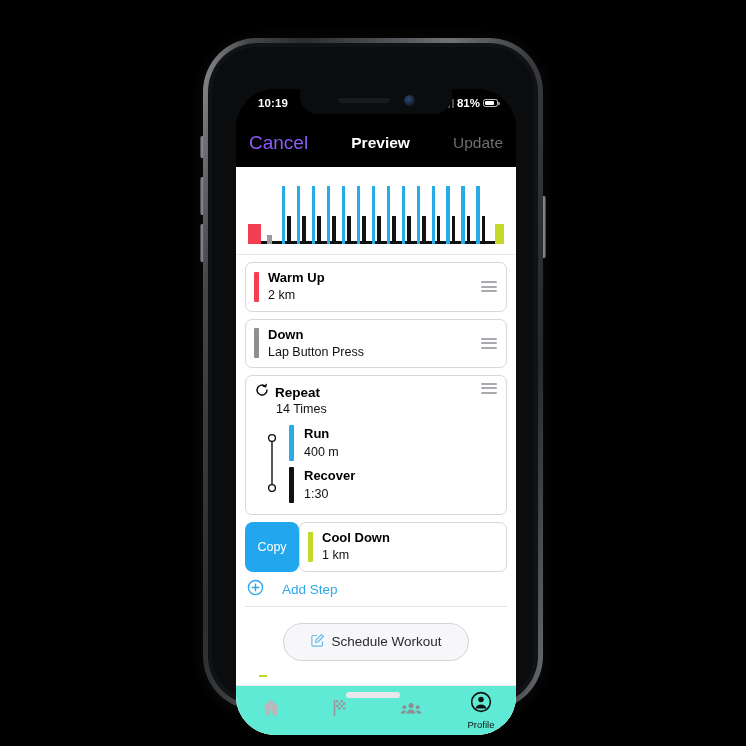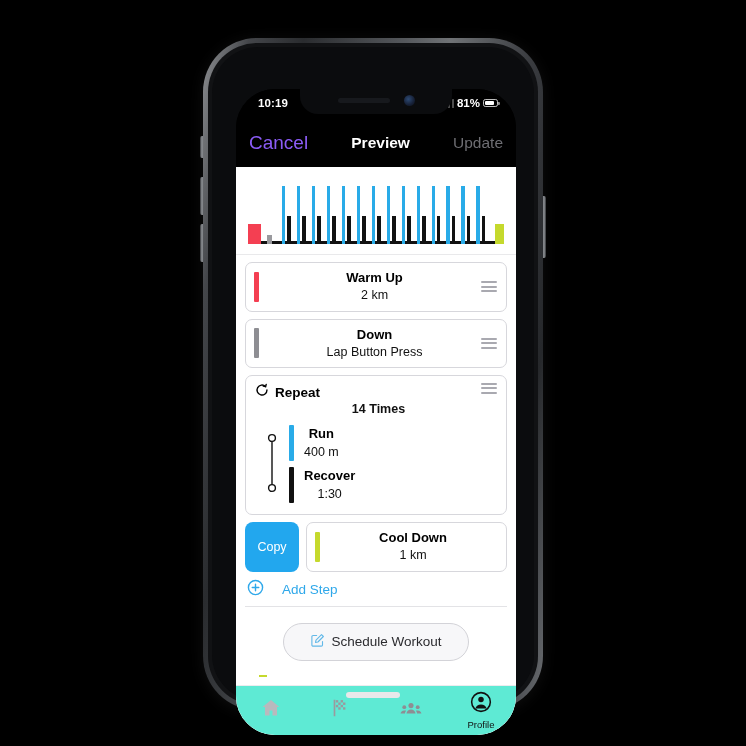--- a/index.html
+++ b/index.html
@@ -106,21 +106,21 @@
     padding: 0 13px;
   }
   #nav-cancel { color: #8b5cf6; font-size: 19px; }
   #nav-title  { color: #fff; font-size: 15.5px; font-weight: bold; }
   #nav-update { color: #6e6e73; font-size: 15.5px; }
 
   
   #content {
     position: relative;
     height: 568px; background: #fff;
-    display: flex; flex-direction: column; text-align: center;
+    display: flex; flex-direction: column;
   }
 
   
   #chart-panel {
     position: relative; height: 88px;
     background: #fff;
     border-bottom: 1px solid #e9e9eb;
     padding: 8px 12px 0 12px;
   }
   #chart-plot {
@@ -152,32 +152,32 @@
 
   
   #repeat-card {
     background: #fff; border: 1px solid #d7d7dc; border-radius: 7px;
     margin-bottom: 7px; padding: 7px 9px 7px 9px;
   }
   #repeat-head { display: flex; align-items: flex-start; }
   #repeat-head-texts { flex: 1 1 auto; }
   #repeat-title-row { display:flex; align-items:center; gap:6px; }
   #repeat-title { font-size: 13.5px; font-weight: bold; color:#000; }
-  #repeat-count { font-size: 12.5px; color:#111; margin-left: 21px; margin-top:1px;font-weight:bold; }
+  #repeat-count { font-size: 12.5px; color:#111; margin-left: 21px; margin-top:1px; }
   #repeat-body { display: flex; margin-top: 7px; }
   #repeat-bracket { width: 34px; position: relative; flex: 0 0 auto; }
   #repeat-bracket svg { position:absolute; left: 10px; top: 9px; }
   #repeat-substeps { flex: 1 1 auto; }
   .substep { display:flex; align-items:center; padding: 2px 0 4px 0; }
   .substep-color { width: 5px; height: 36px; border-radius:1px; margin-right: 10px; flex:0 0 auto;}
   .substep-title { font-size: 13px; font-weight:bold; color:#000; line-height:1.25;}
   .substep-sub   { font-size: 12.5px; color:#111; line-height:1.3; margin-top:1px;}
 
   
-  #cooldown-row { display: flex; align-items: stretch; gap: 7px; margin-bottom: 5px; }
+  #cooldown-row { display: flex; align-items: stretch; gap: 0; margin-bottom: 5px; }
   #copy-button {
     width: 54px; background: #22a7ee; border-radius: 8px;
     display:flex; align-items:center; justify-content:center;
     color:#fff; font-size:12.5px; flex:0 0 auto;
   }
   #cooldown-card {
     flex: 1 1 auto; background:#fff; border:1px solid #d7d7dc; border-radius:7px;
     display:flex; align-items:center; padding: 7px 9px 7px 8px; min-height: 46px;
   }
 

